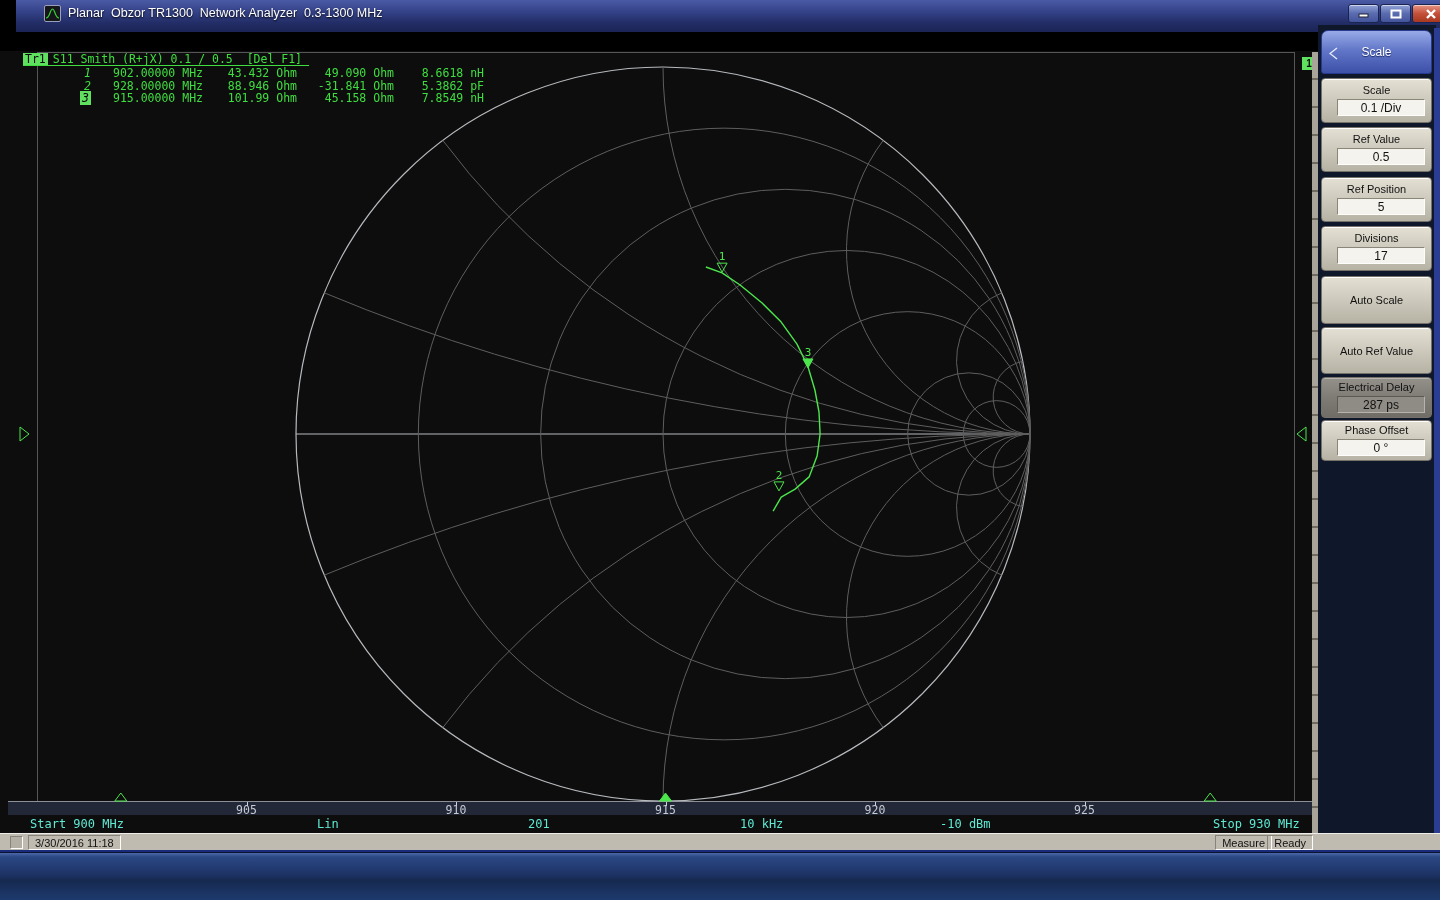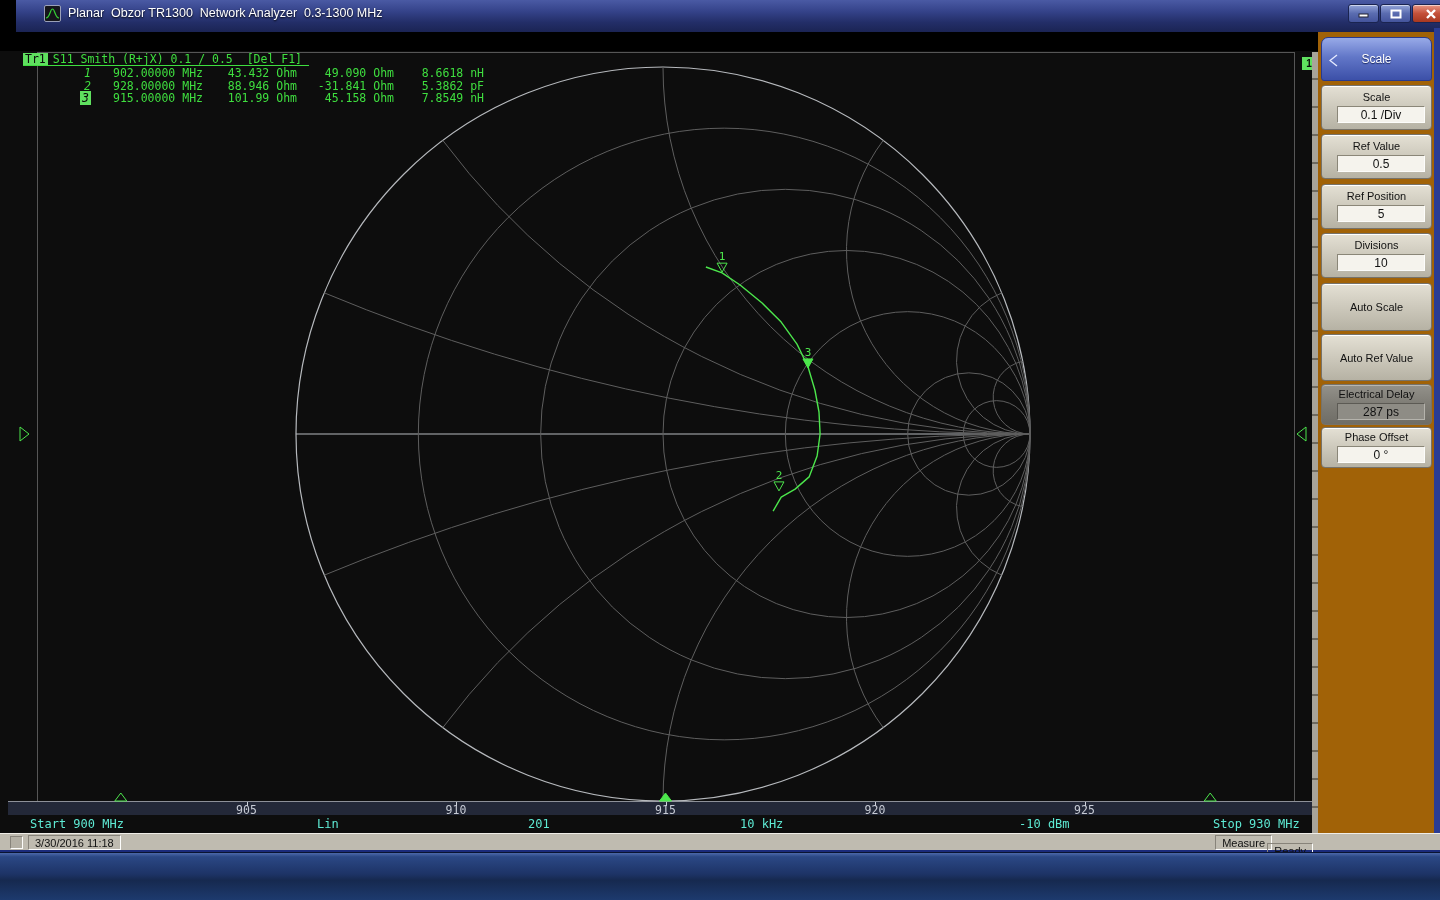--- a/index.html
+++ b/index.html
@@ -62,21 +62,21 @@
   .freq-tick{position:absolute;top:0;width:1px;height:4px;background:#cdd1da;}
   .stim-bar{position:absolute;left:8px;top:764px;width:1304px;height:26px;
     font:12px "DejaVu Sans Mono",monospace;color:#5eead4;}
   .stim{position:absolute;top:2px;white-space:pre;}
 
   
   .splitter{position:absolute;left:1312px;top:1px;width:7px;height:781px;background:#a8a49a;
     background-image:repeating-linear-gradient(180deg,transparent 0 26px,#6e6a60 26px 28px);}
 
   
-  .panel-col{position:absolute;left:1318px;top:32px;width:118px;height:854px;background:#a16207;}
+  .panel-col{position:absolute;left:1318px;top:25px;width:118px;height:854px;background:#0f172a;}
   .sk{position:absolute;left:3px;width:111px;border-radius:4px;
     background:linear-gradient(180deg,#e4e0d4 0%,#cfcbbe 45%,#b6b2a4 100%);
     border:1px solid #76726a;box-shadow:inset 0 1px 0 #fff;
     font-size:11px;color:#111;text-align:center;}
   .sk-header{position:absolute;left:3px;top:5px;width:111px;height:44px;
     border-radius:7px 7px 3px 3px;border:1px solid #273a90;
     background:linear-gradient(180deg,#98aae8 0%,#6277c8 45%,#3c50a8 100%);
     color:#fff;display:flex;align-items:center;justify-content:center;font-size:12px;
     text-shadow:0 1px 1px #1a2860;}
   .sk-arrow{position:absolute;left:7px;top:16px;}
@@ -95,21 +95,21 @@
 
   
   .statusbar{position:absolute;left:0;top:833px;width:1440px;height:19px;background:#bfbbb0;
     border-top:1px solid #efede8;border-bottom:2px solid #1a2a7a;font-size:11px;color:#111;}
   .sb-box{position:absolute;left:10px;top:2px;width:13px;height:13px;background:#b3afa4;
     border:1px solid;border-color:#87837a #fdfdfb #fdfdfb #87837a;}
   .sb-panel{position:absolute;top:1px;height:15px;line-height:14px;padding:0 6px;
     border:1px solid;border-color:#87837a #fdfdfb #fdfdfb #87837a;}
   .sb-datetime{left:28px;}
   .sb-measure{right:168px;}
-  .sb-ready{right:127px;margin-top:8px;}
+  .sb-ready{right:127px;}
 
   
   .taskbar{position:absolute;left:0;top:852px;width:1440px;height:48px;
     background:linear-gradient(180deg,#4c68aa 0%,#2b4885 8%,#1d3366 45%,#16294f 58%,#1d3a6e 100%);
     border-top:1px solid #0a1430;}
 </style>
 </head>
 <body>
 
 <div id="screen">
@@ -186,21 +186,21 @@
         <span class="freq-label" style="left: 867px;">920</span>
         <span class="freq-tick" style="left: 1076.5px;"></span>
         <span class="freq-label" style="left: 1076.5px;">925</span>
       </div>
 
     <div class="stim-bar">
       <span class="stim" style="left:22px">Start 900 MHz</span>
       <span class="stim" style="left:309px">Lin</span>
       <span class="stim" style="left:520px">201</span>
       <span class="stim" style="left:732px">10 kHz</span>
-      <span class="stim" style="left:1011px">-10 dBm</span>
+      <span class="stim" style="left:932px">-10 dBm</span>
       <span class="stim" style="left:1205px">Stop 930 MHz</span>
     </div>
 
     <div class="splitter"></div>
   </div>
 
   <svg id="smith-svg">
       <circle cx="663" cy="434" r="367" class="g-major"></circle>
       <line x1="296" y1="434" x2="1030" y2="434" class="g-major"></line>
       <circle cx="724.1666666666666" cy="434" r="305.83333333333337" class="g-minor"></circle>
@@ -249,21 +249,21 @@
     <div class="sk sk2">
       <span class="sk-label">Ref Value</span>
       <span class="sk-value">0.5</span>
     </div>
     <div class="sk sk3">
       <span class="sk-label">Ref Position</span>
       <span class="sk-value">5</span>
     </div>
     <div class="sk sk4">
       <span class="sk-label">Divisions</span>
-      <span class="sk-value">10</span>
+      <span class="sk-value">17</span>
     </div>
     <div class="sk sk5 tall">
       <span>Auto Scale</span>
     </div>
     <div class="sk sk6 tall">
       <span>Auto Ref Value</span>
     </div>
     <div class="sk sk7 active">
       <span class="sk-label">Electrical Delay</span>
       <span class="sk-value">287 ps</span>

